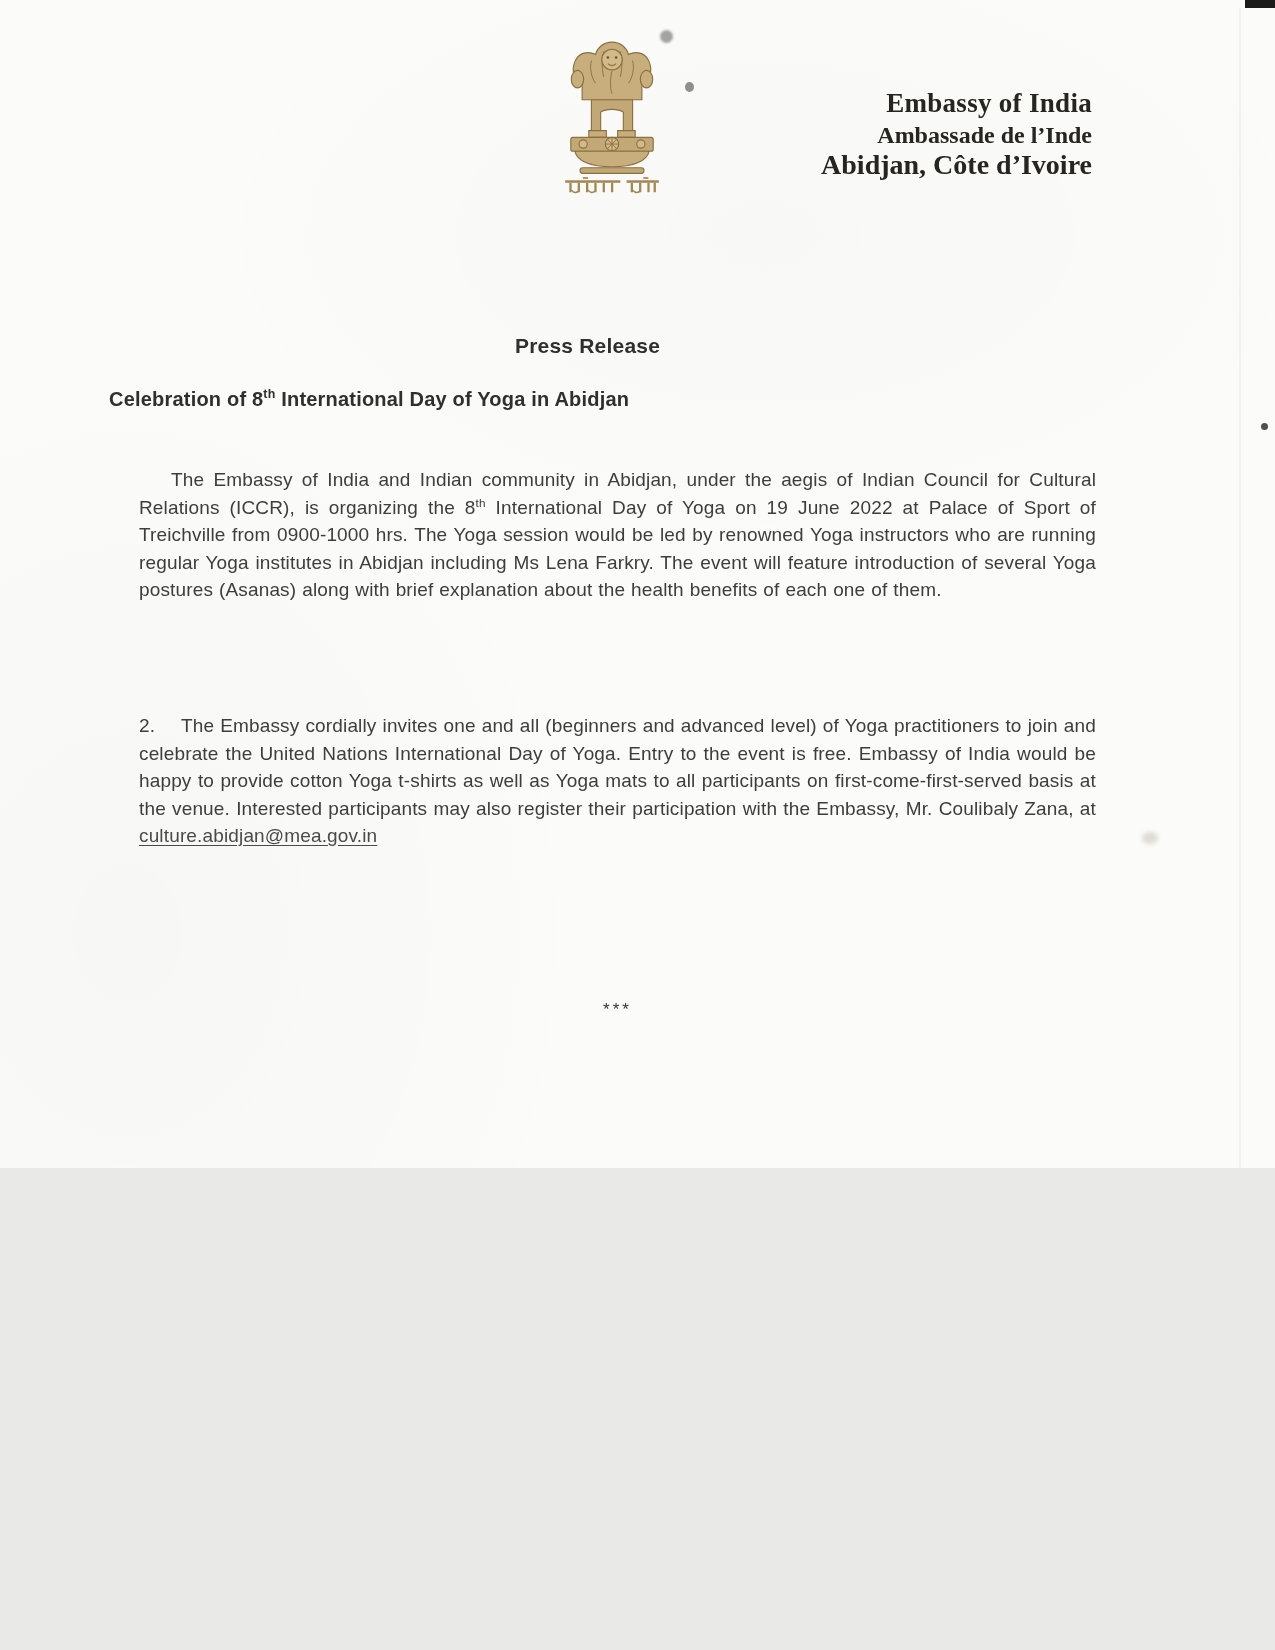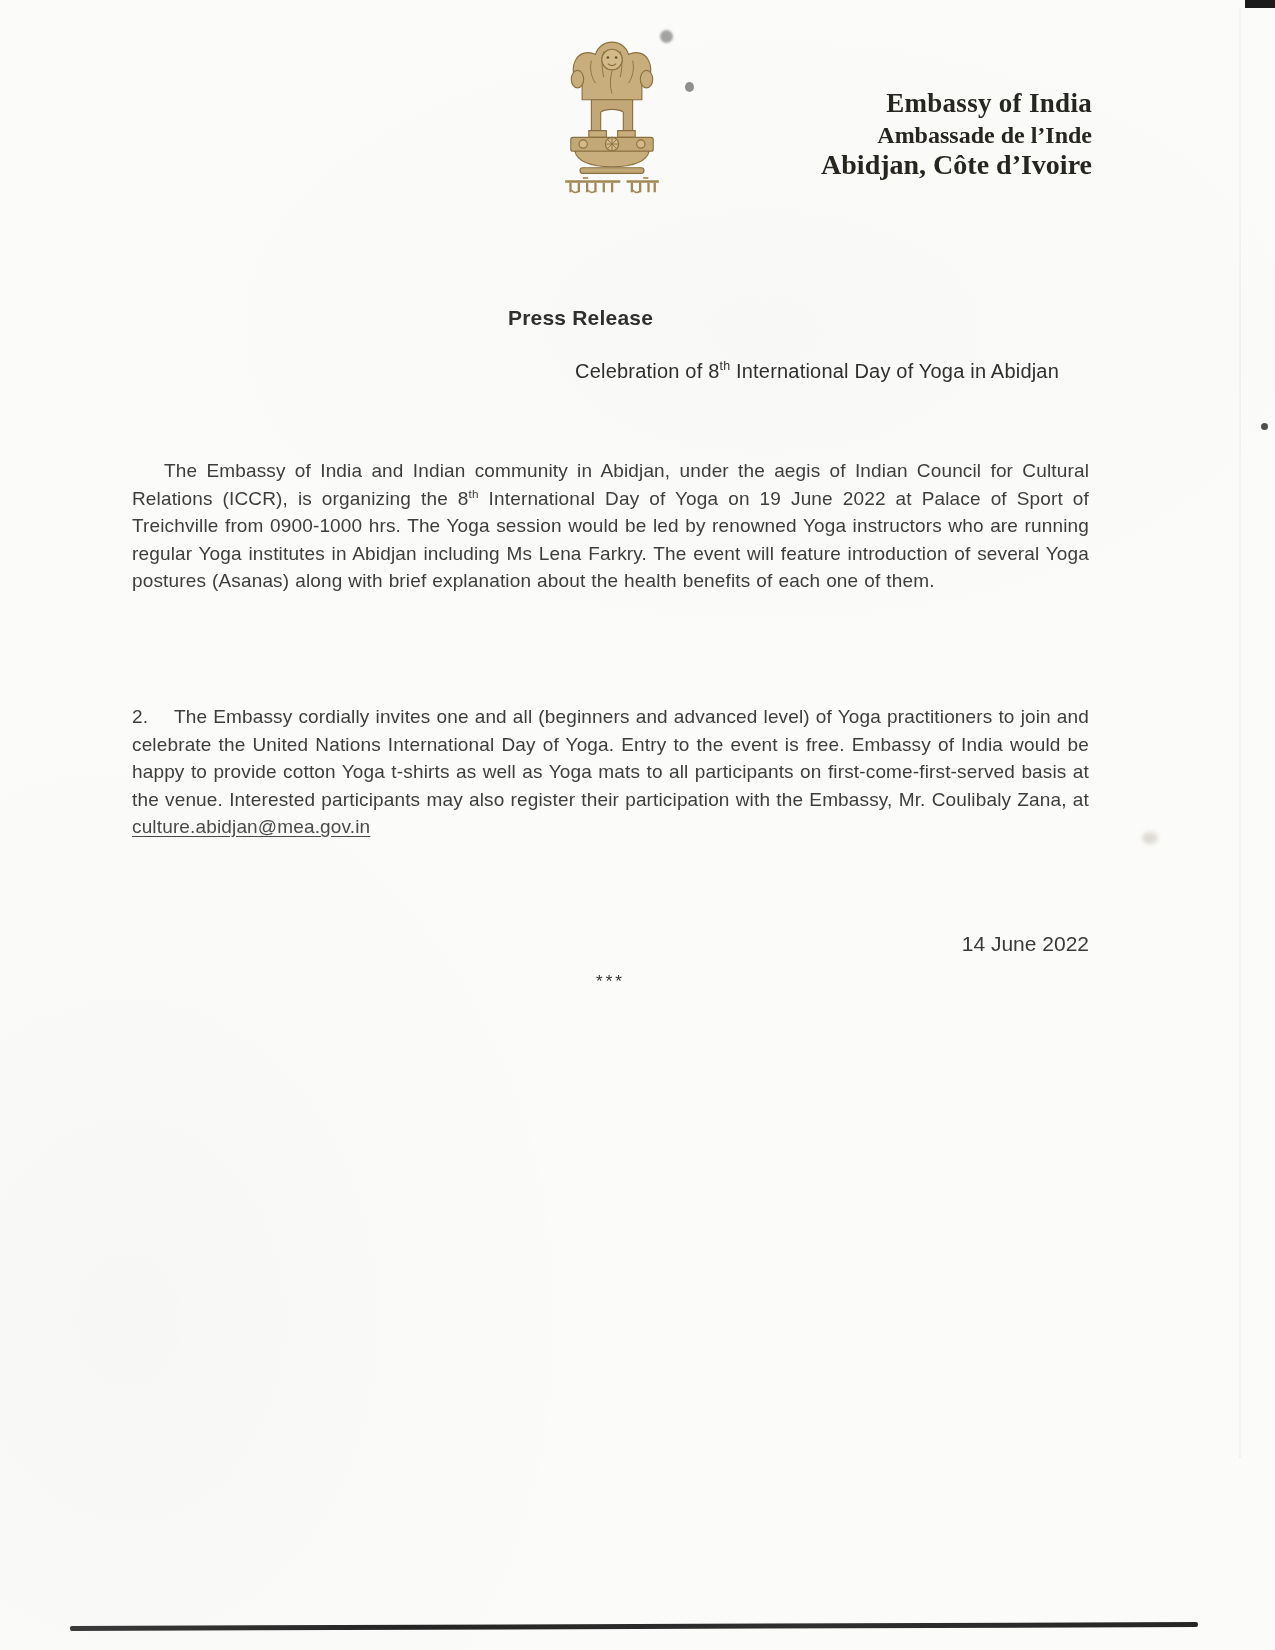--- a/index.html
+++ b/index.html
@@ -2,45 +2,45 @@
 <html><head>
 <meta charset="utf-8">
 <style>
   html,body{margin:0;padding:0;}
   body{
     width:1275px;height:1650px;
     background:#e9e9e7;
     font-family:"Liberation Sans", sans-serif;
   }
   .page{
-    position:relative;width:1275px;height:1650px;overflow:hidden;
+    position:relative;width:1275px;height:1168px;overflow:hidden;
     background:#fbfbf9;
     background-image:
       radial-gradient(ellipse 900px 500px at 60% 20%, rgba(0,0,0,0.012), transparent 70%),
       radial-gradient(ellipse 700px 900px at 10% 80%, rgba(0,0,0,0.015), transparent 70%);
   }
   
   .emblem{position:absolute;left:558px;top:40px;width:108px;text-align:center;}
   .emblem svg{display:block;margin:0 auto;}
   .org-block{
     position:absolute;top:86px;right:183px;text-align:right;
     font-family:"Liberation Serif", serif;color:#26251f;
   }
   .org-en{font-size:27px;font-weight:bold;line-height:34px;letter-spacing:.3px;}
   .org-fr{font-size:24px;font-weight:700;line-height:31px;}
   .org-loc{font-size:28px;font-weight:bold;line-height:27px;}
   
-  .col{position:absolute;left:132px;width:957px;color:#3d3d3d;}
+  .col{position:absolute;left:139px;width:957px;color:#3d3d3d;margin-top:28px;}
   .doc-title{
     top:306px;text-align:center;transform:translateX(-30px);
     font-size:21px;font-weight:bold;color:#2f2f2f;letter-spacing:.2px;
   }
   .doc-subtitle{
-    top:360px;text-align:right;transform:translateX(-30px);
-    font-size:20px;font-weight:normal;color:#2f2f2f;letter-spacing:.2px;
+    top:360px;text-align:left;transform:translateX(-30px);
+    font-size:20px;font-weight:bold;color:#2f2f2f;letter-spacing:.2px;
   }
   sup{font-size:.62em;vertical-align:super;line-height:0;}
   .para{
     text-align:justify;font-size:19px;line-height:27.5px;
     letter-spacing:.15px;word-spacing:.5px;color:#3d3d3d;
   }
   .para1{top:438px;text-indent:32px;}
   .para2{top:684px;}
   .para-num{display:inline-block;width:42px;text-indent:0;}
   .email{
@@ -130,21 +130,20 @@
   </div>
 
   <p class="col para para1">
     <span>The Embassy of India and Indian community in Abidjan, under the aegis of Indian Council for Cultural Relations (ICCR), is organizing the 8</span><sup>th</sup><span> International Day of Yoga on 19 June 2022 at Palace of Sport of Treichville from 0900-1000 hrs. The Yoga session would be led by renowned Yoga instructors who are running regular Yoga institutes in Abidjan including Ms Lena Farkry. The event will feature introduction of several Yoga postures (Asanas) along with brief explanation about the health benefits of each one of them.</span>
   </p>
 
   <p class="col para para2">
     <span class="para-num">2.</span><span>The Embassy cordially invites one and all (beginners and advanced level) of Yoga practitioners to join and celebrate the United Nations International Day of Yoga. Entry to the event is free. Embassy of India would be happy to provide cotton Yoga t-shirts as well as Yoga mats to all participants on first-come-first-served basis at the venue. Interested participants may also register their participation with the Embassy, Mr. Coulibaly Zana, at </span><a class="email">culture.abidjan@mea.gov.in</a>
   </p>
 
-  <div class="col date-line">14 June 2022</div>
 
   <div class="col stars">***</div>
 
   <div class="footer-rule"></div>
   <div class="corner-mark"></div>
   <div class="edge-line"></div>
   <div class="speck speck-a"></div>
   <div class="speck speck-b"></div>
   <div class="speck speck-c"></div>
   <div class="speck speck-d"></div>

